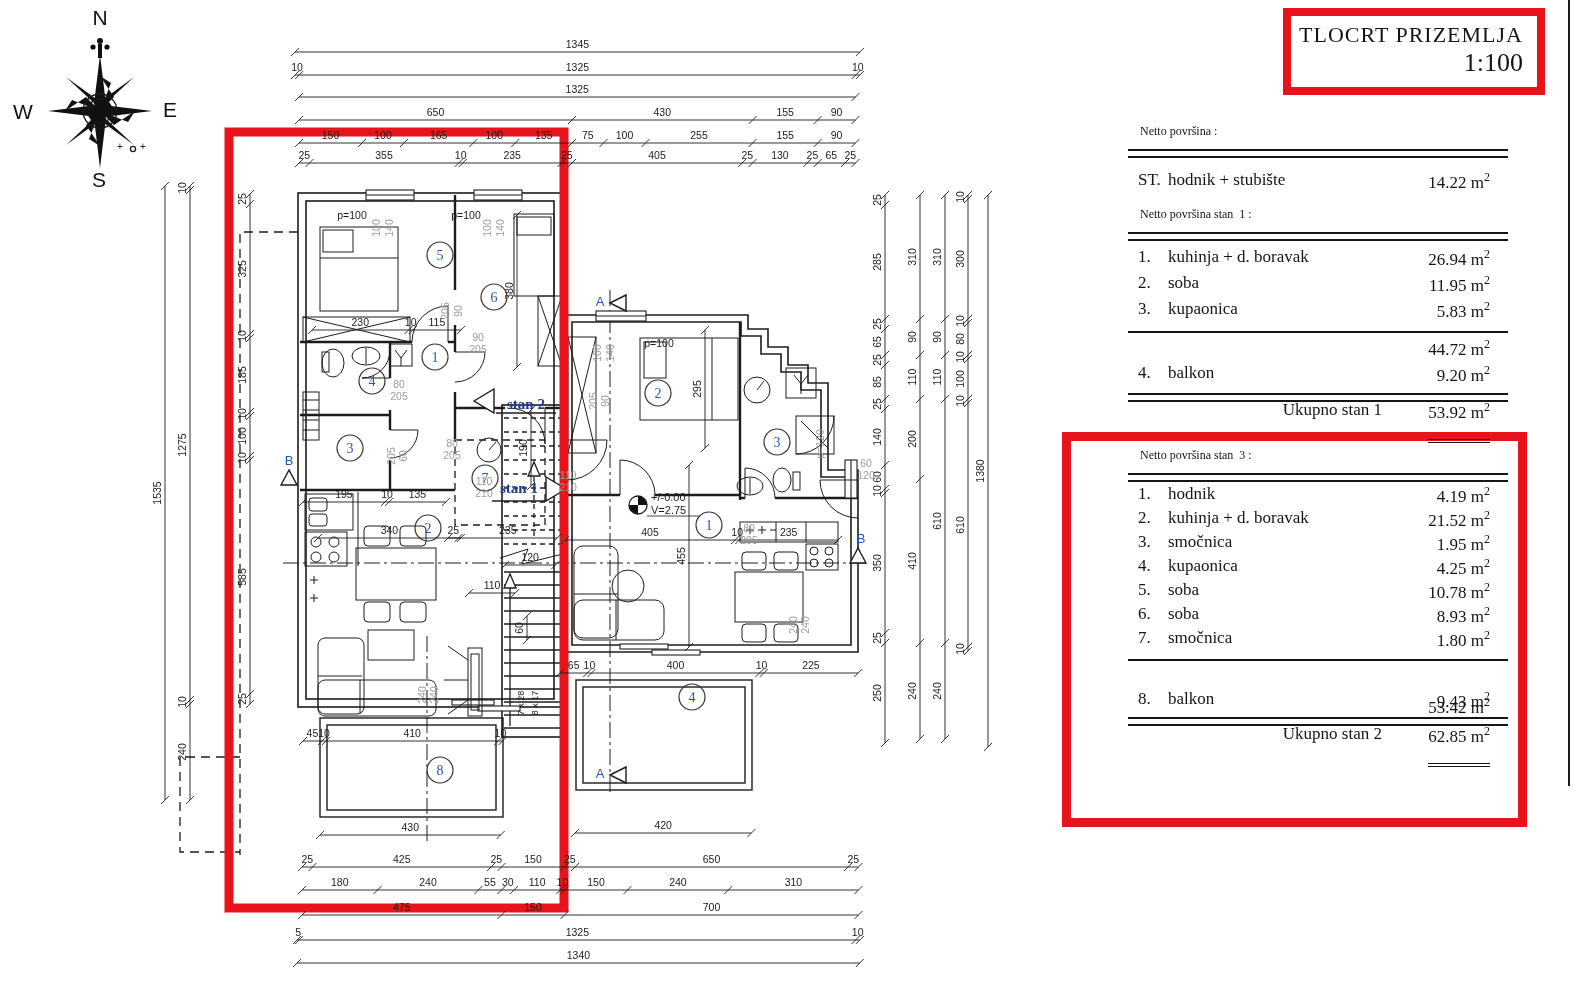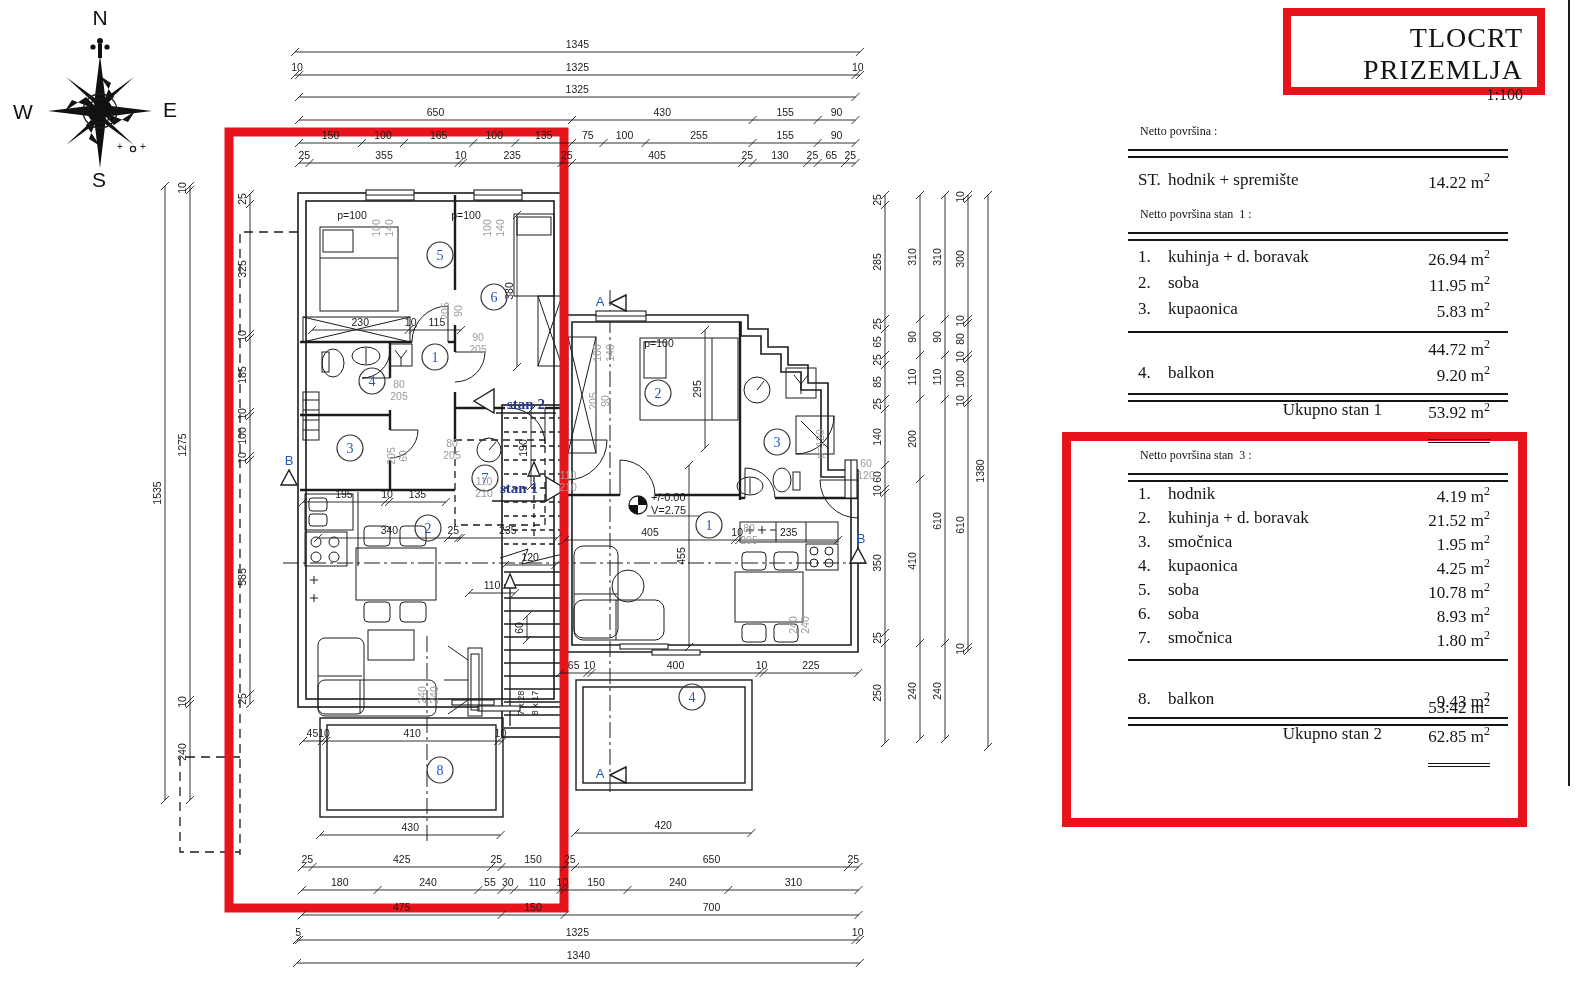--- a/index.html
+++ b/index.html
@@ -16,22 +16,22 @@
   .tl{position:absolute;left:40px;white-space:pre;}
   .tv{position:absolute;right:18px;white-space:nowrap;}
   .tv sup{font-size:12px;}
   .tt{position:absolute;right:126px;white-space:nowrap;}
   .tv-u{border-bottom:4px double #151515;padding-bottom:16px;}
   
   .redbox{position:absolute;border:8px solid #e8141c;}
   #red-title{left:1283px;top:8px;width:246px;height:71px;}
   #red-stan2{left:1062px;top:432px;width:447px;height:377px;border-width:9px;}
   #title-text{position:absolute;right:14px;top:6px;text-align:right;}
-  #title-line1{font-size:28px;letter-spacing:1px;}
-  #title-line2{font-size:16px;}
+  #title-line1{font-size:22px;letter-spacing:1px;}
+  #title-line2{font-size:26px;}
   #page-edge{position:absolute;left:1568px;top:0;width:2px;height:786px;background:#1c1c1c;}
 </style>
 </head>
 <body>
 
 <svg id="plan-svg" width="1589" height="994" viewBox="0 0 1589 994" style="position:absolute;left:0;top:0">
   <g stroke="#1c1c1c" fill="none" stroke-width="1.3">
 
     <g>
       <g fill="#111" stroke="none">
@@ -736,21 +736,21 @@
   <div class="rule-d" style="top:232px"></div>
   <div class="rule-s" style="top:331px"></div>
   <div class="rule-d" style="top:393px"></div>
   <div id="red-stan2" class="redbox"></div>
   <div class="hdr" style="top:448px">Netto površina stan  3 :</div>
   <div class="rule-d" style="top:473px"></div>
   <div class="rule-s" style="top:659px"></div>
   <div class="rule-d" style="top:717px"></div>
 <div class="trow" style="top: 170px; text-align: center;">
       <span class="tn">ST.</span>
-      <span class="tl">hodnik + spremište</span>
+      <span class="tl">hodnik + stubište</span>
       <span class="tv">14.22 m<sup>2</sup></span>
     </div>
     <div class="trow" style="top: 247px;">
       <span class="tn">1.</span>
       <span class="tl">kuhinja + d. boravak</span>
       <span class="tv">26.94 m<sup>2</sup></span>
     </div>
     <div class="trow" style="top: 273px;">
       <span class="tn">2.</span>
       <span class="tl">soba</span>

